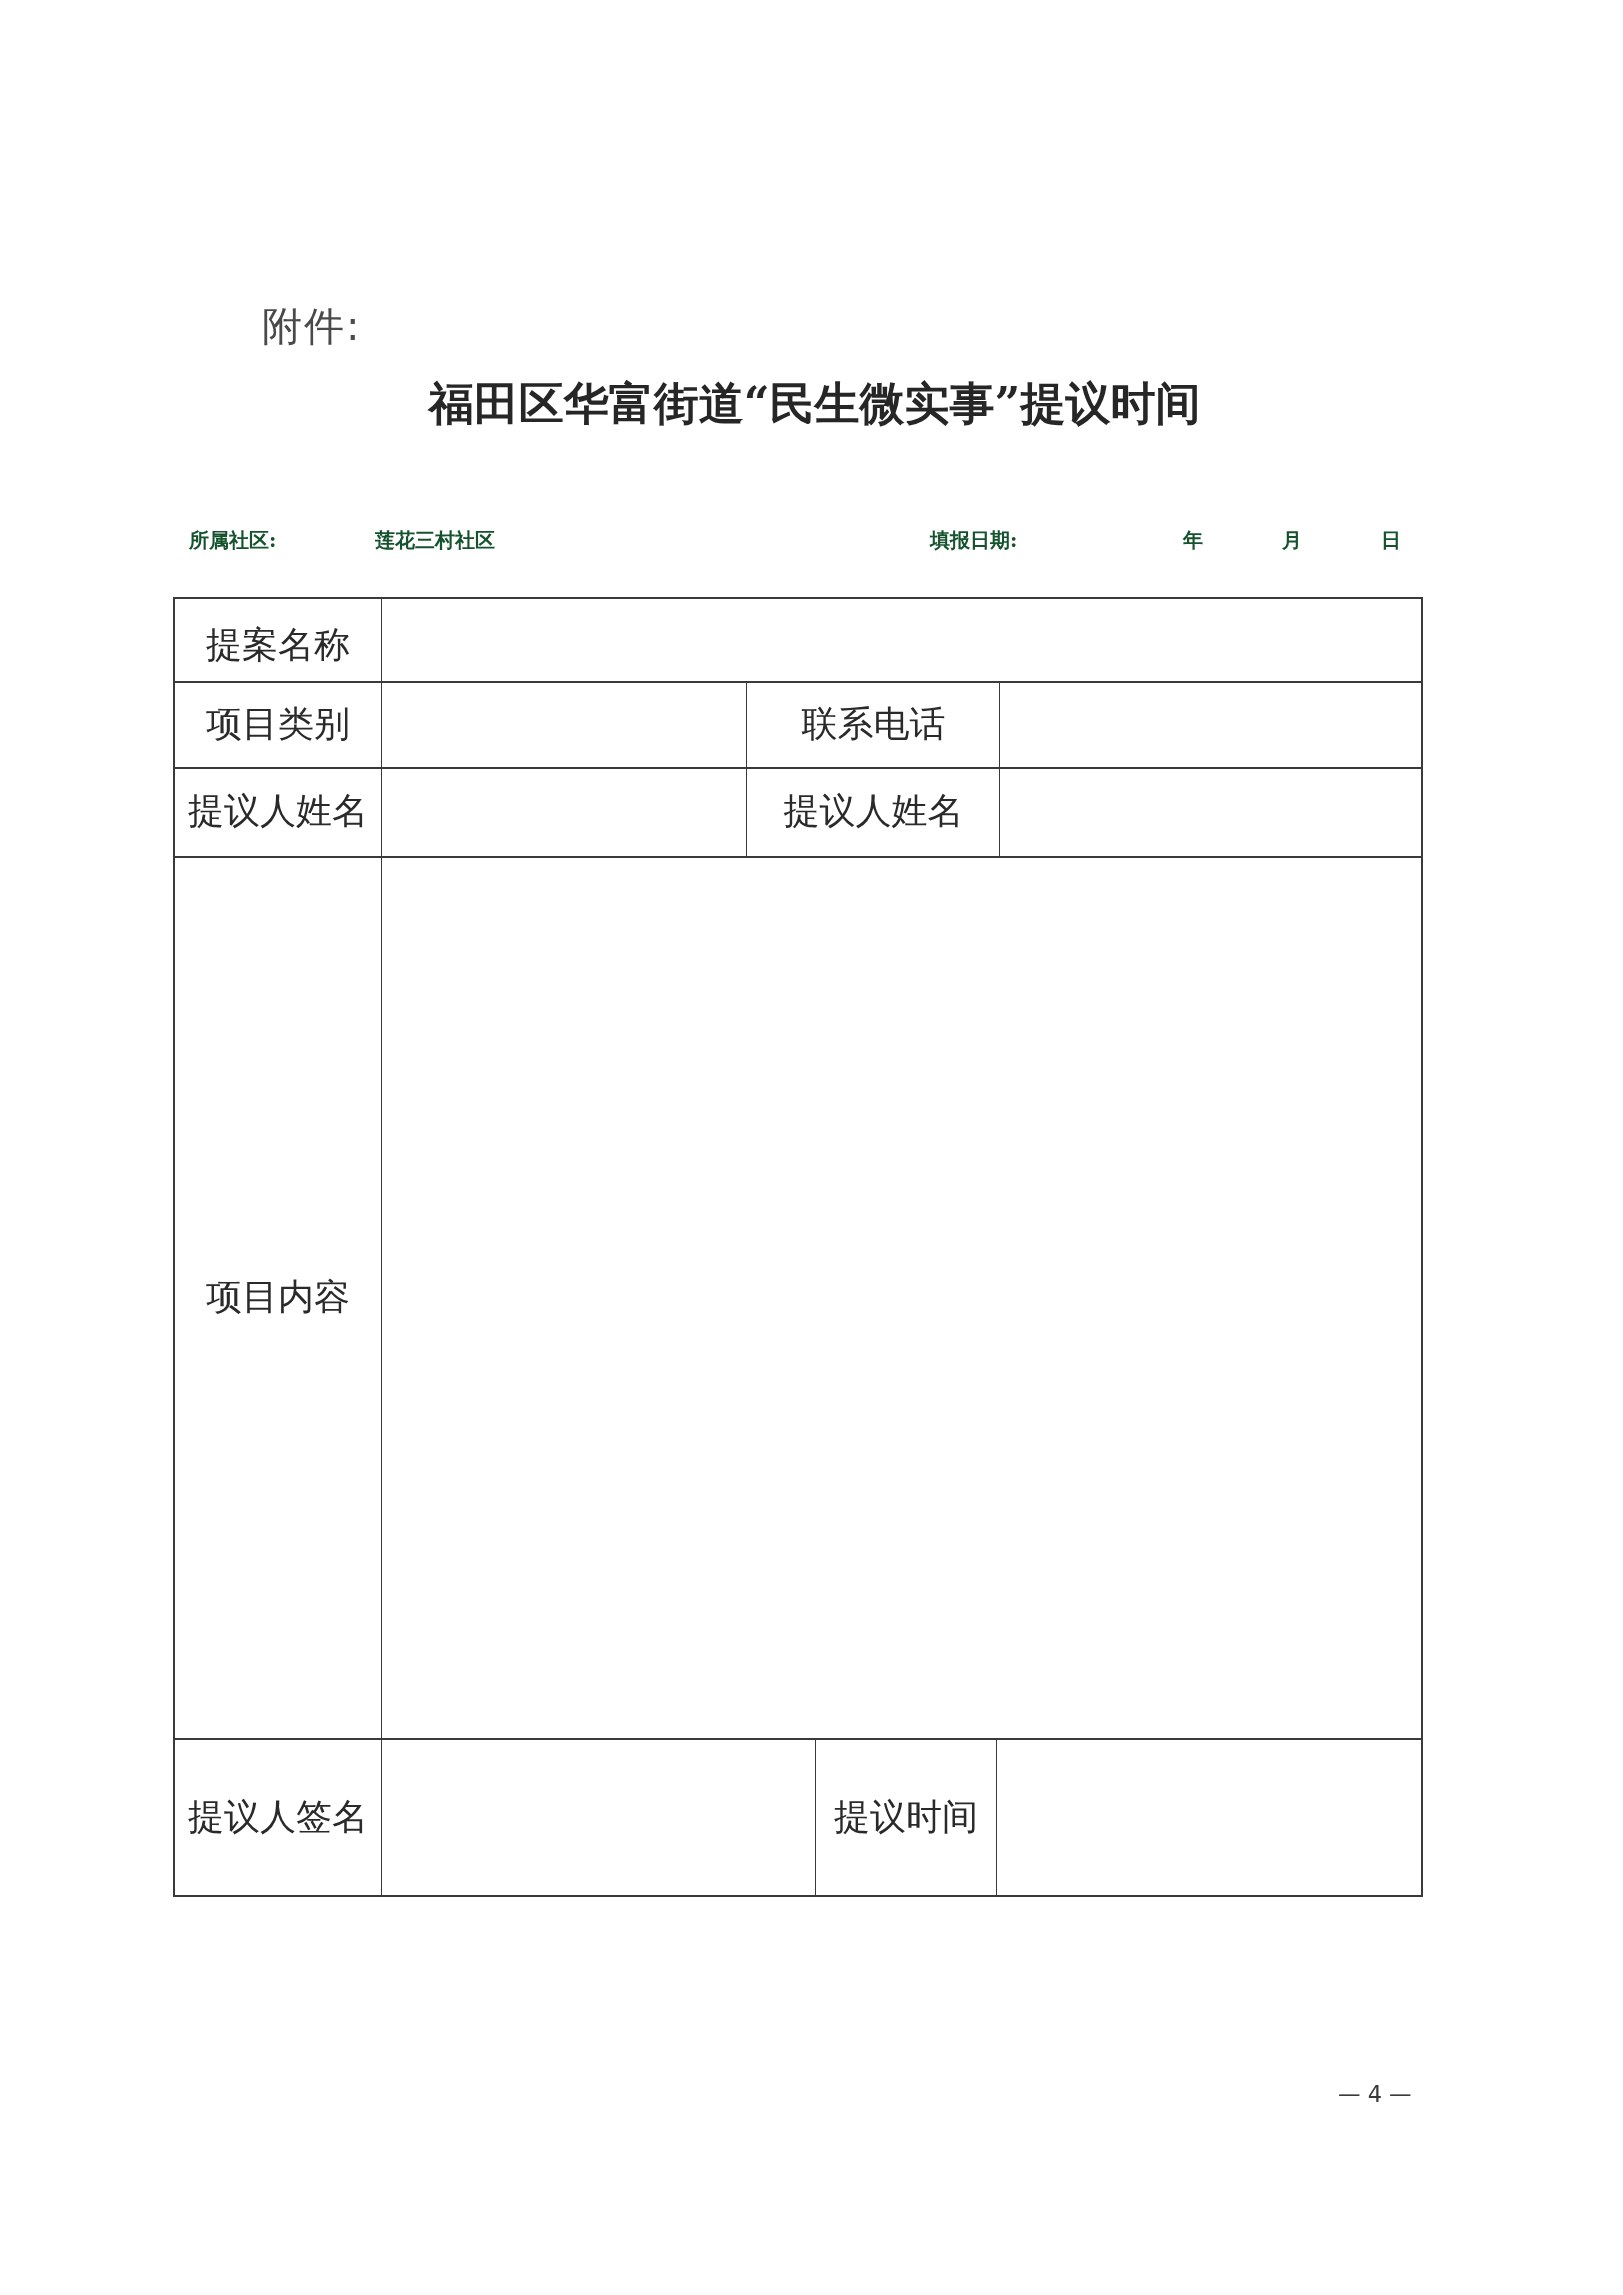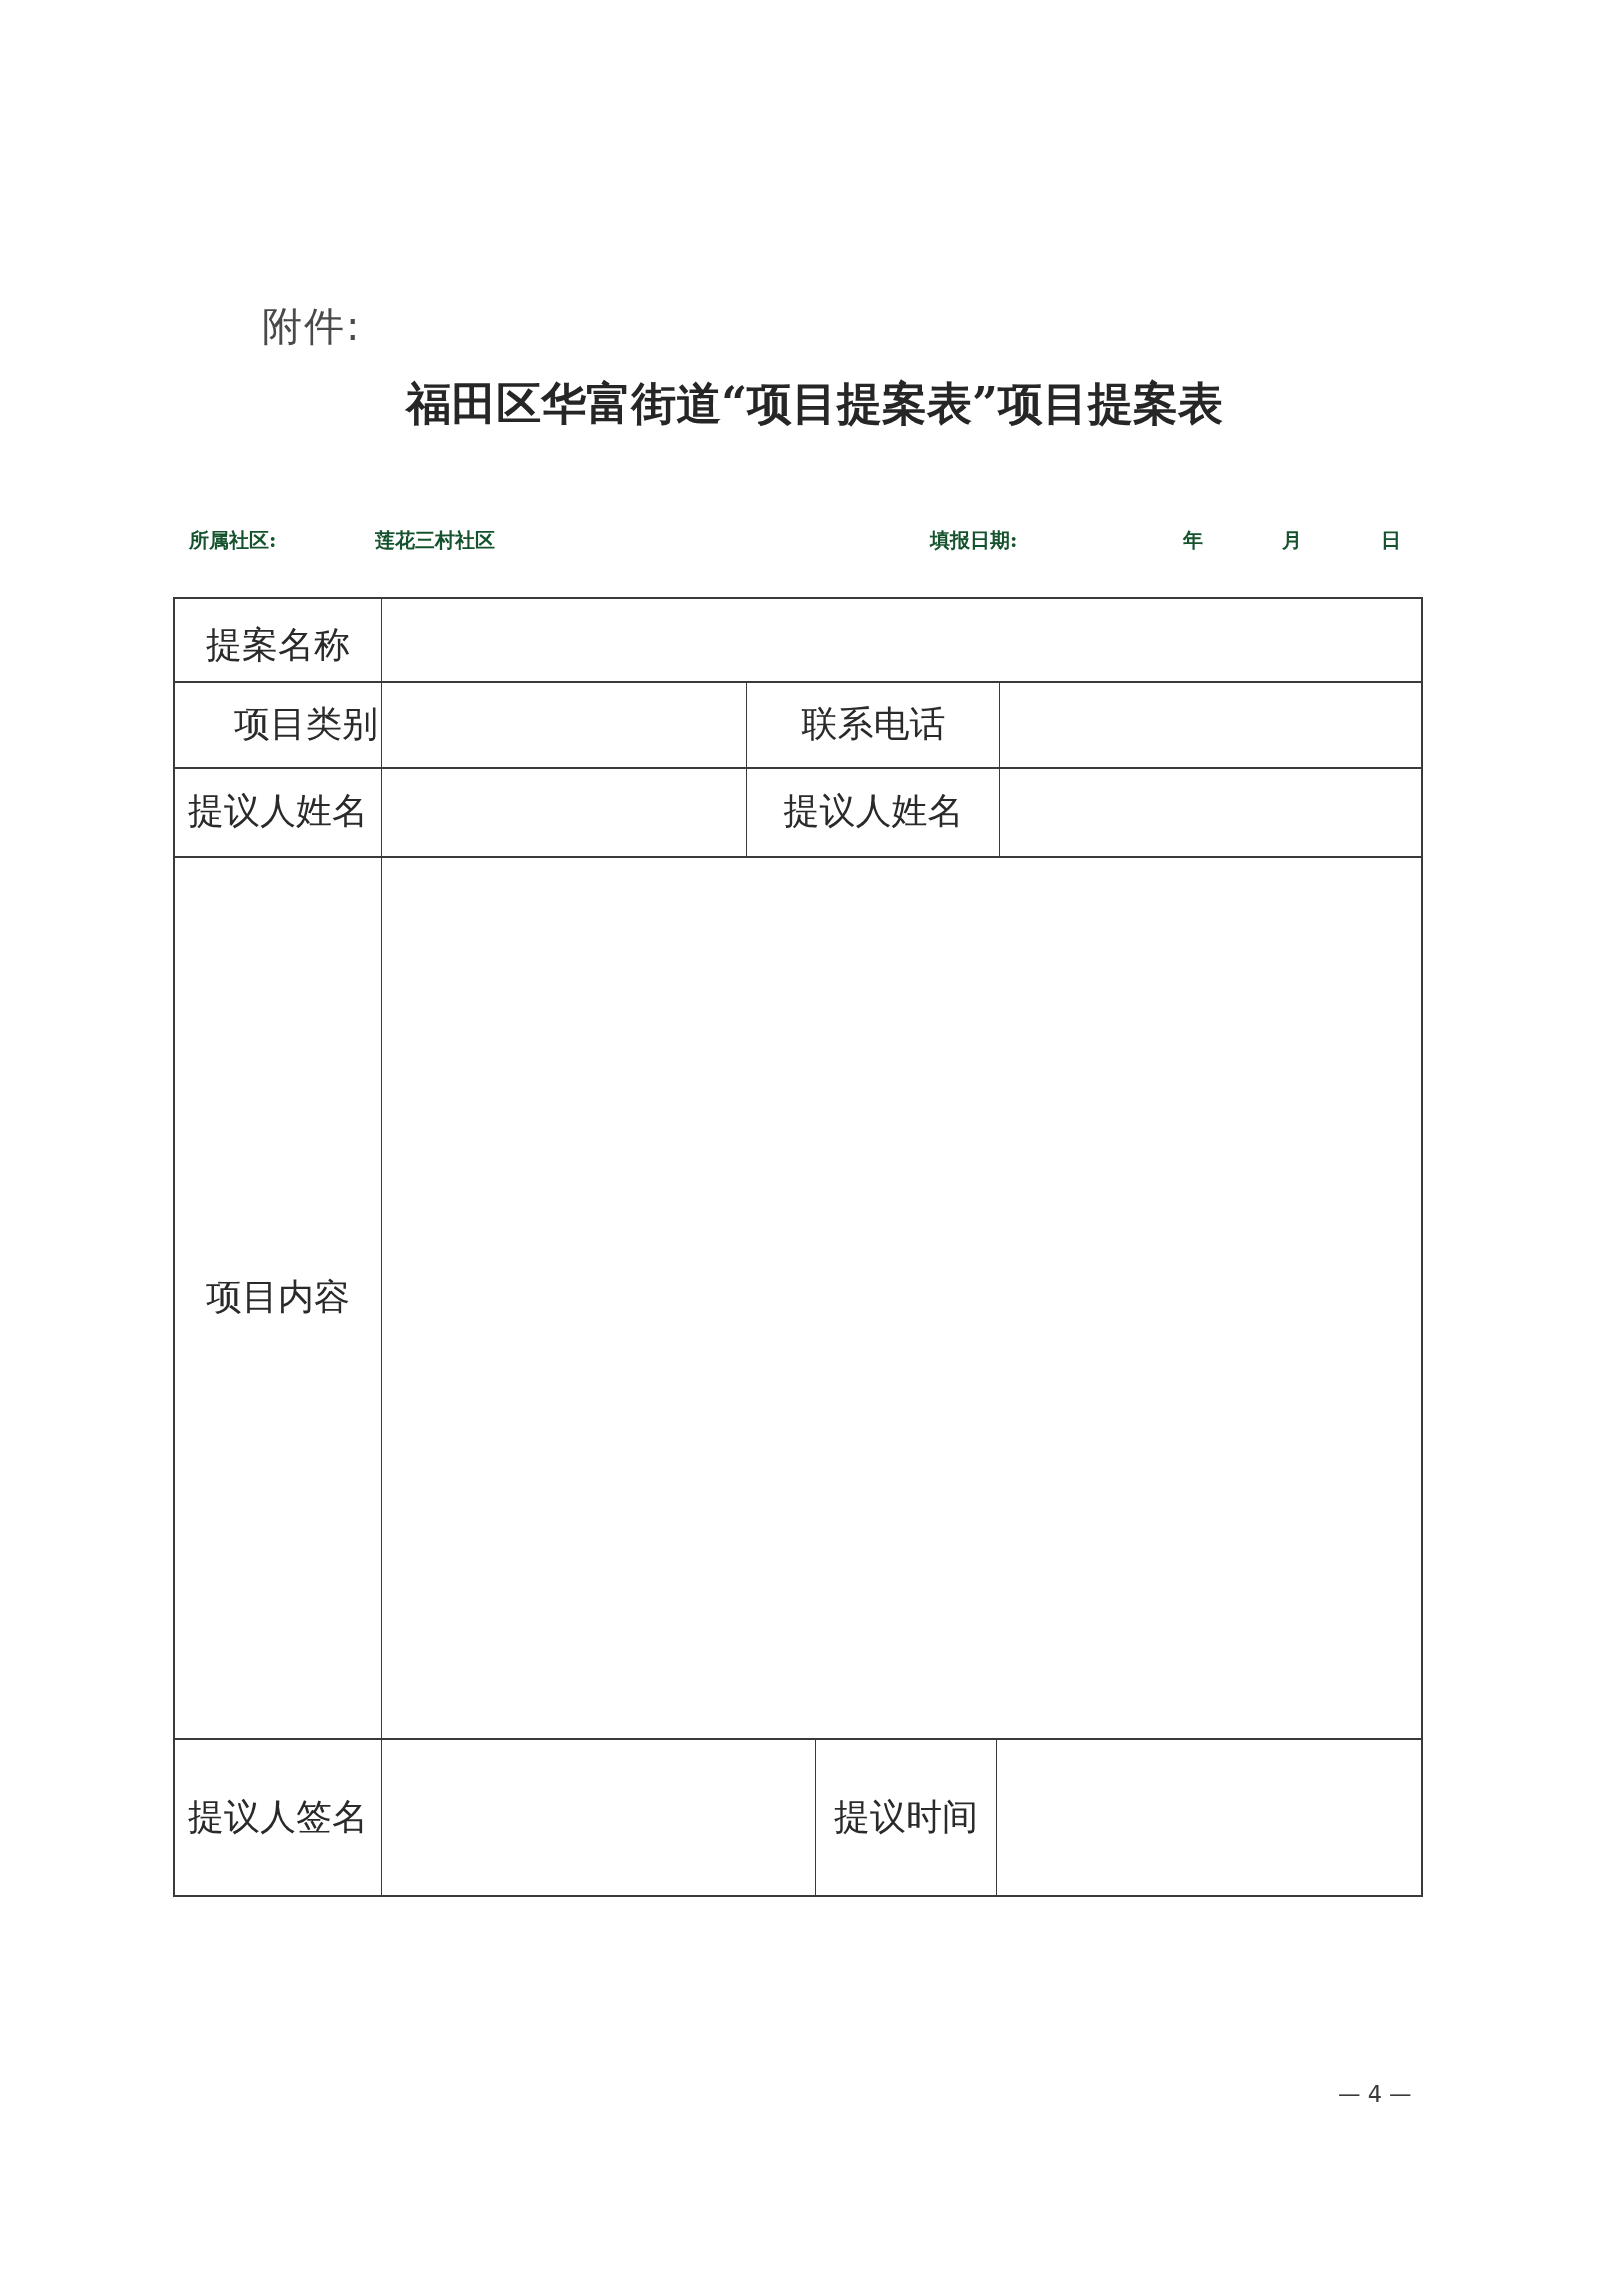--- a/index.html
+++ b/index.html
@@ -27,21 +27,21 @@
   .field { background: transparent; }
   .pagenum {
     left: 1338px; top: 2081px; font-family: "DejaVu Sans", sans-serif; font-size: 22.5px; color: #3a3a3a;
   }
 </style>
 </head>
 <body>
 
 <div class="abs attach">附件:</div>
 
-<div class="abs title">福田区华富街道“项目提案表”项目提案表</div>
+<div class="abs title">福田区华富街道“民生微实事”提议时间</div>
 
 <div class="abs info" style="left:189px;">所属社区:</div>
 <div class="abs info" style="left:375px;">莲花三村社区</div>
 <div class="abs info" style="left:930px;">填报日期:</div>
 <div class="abs info" style="left:1183px;">年</div>
 <div class="abs info" style="left:1282px;">月</div>
 <div class="abs info" style="left:1381px;">日</div>
 
 <div class="tbl">
 
@@ -54,21 +54,21 @@
 
   <div class="vline" style="left:571px; top:82px; height:175px;"></div>
   <div class="vline" style="left:824px; top:82px; height:175px;"></div>
 
   <div class="vline" style="left:640px; top:1139px; height:159px;"></div>
   <div class="vline" style="left:821px; top:1139px; height:159px;"></div>
 
   <div class="cell lbl" style="left:0; top:0; width:206px; height:82px; padding-top:10.2px; box-sizing:border-box;">提案名称</div>
   <div class="cell field" style="left:207px; top:0; width:1039px; height:82px;"></div>
 
-  <div class="cell lbl" style="left:0; top:82px; width:206px; height:86px;padding-left:28px;">项目类别</div>
+  <div class="cell lbl" style="left:0; top:82px; width:206px; height:86px;">项目类别</div>
   <div class="cell field" style="left:207px; top:84px; width:363px; height:84px;"></div>
   <div class="cell lbl" style="left:573px; top:82px; width:251px; height:86px;">联系电话</div>
   <div class="cell field" style="left:826px; top:84px; width:421px; height:84px;"></div>
 
   <div class="cell lbl" style="left:0; top:168px; width:206px; height:89px;">提议人姓名</div>
   <div class="cell field" style="left:207px; top:170px; width:363px; height:87px;"></div>
   <div class="cell lbl" style="left:573px; top:168px; width:251px; height:89px;">提议人姓名</div>
   <div class="cell field" style="left:826px; top:170px; width:421px; height:87px;"></div>
 
   <div class="cell lbl" style="left:0; top:257px; width:206px; height:882px;">项目内容</div>

